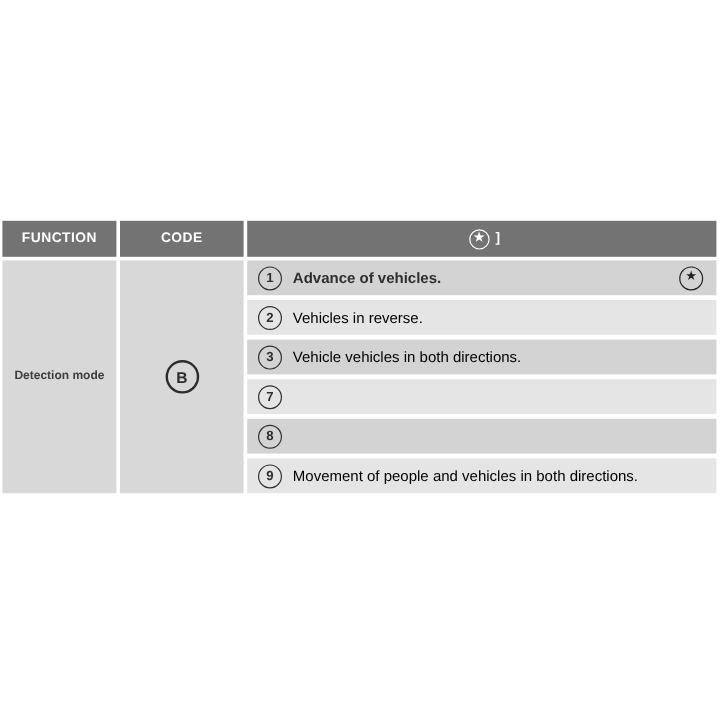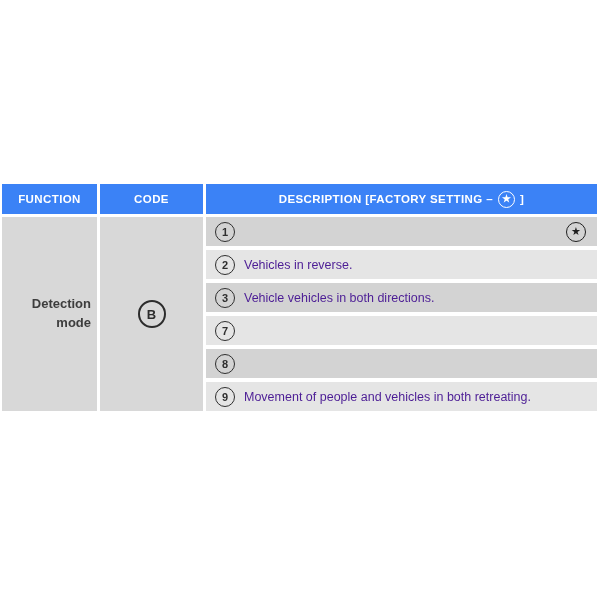--- a/index.html
+++ b/index.html
@@ -9,21 +9,21 @@
   .canvas { position: absolute; inset: 0; background: #ffffff; }
 
   .func-table {
     position: absolute;
     left: 2px; top: 184px; width: 595px;
   }
 
   
   .thead { display: flex; gap: 3px; height: 30px; margin-bottom: 3px; }
   .th {
-    background: #3b82f6;
+    background: #737373;
     color: #ffffff;
     font-weight: bold;
     font-size: 11.5px;
     letter-spacing: 0.4px;
     display: flex; align-items: center; justify-content: center;
   }
   .th-function { width: 95px; }
   .th-code { width: 103px; text-align: center; }
   .th-desc { flex: 1; }
 
@@ -36,22 +36,22 @@
 
   
   .tbody { display: flex; gap: 3px; height: 194px; }
 
   .merged-cell {
     background: #d8d8d8;
     display: flex; align-items: center; justify-content: center;
   }
   .cell-function { width: 95px; }
   .function-label {
-    font-weight: bold; font-size: 13px; color: #3d3d3d;
-    text-align: right; line-height: 1.45; padding: 0 6px;
+    font-weight: bold; font-size: 10px; color: #3d3d3d;
+    text-align: left; line-height: 1.45; padding: 0 6px;
   }
   .cell-code { width: 103px; }
   .code-circle {
     width: 28px; height: 28px; border: 2.4px solid #2c2c2c; border-radius: 50%;
     display: flex; align-items: center; justify-content: center;
     font-weight: bold; font-size: 13px; color: #2c2c2c;
   }
 
   .desc-col { flex: 1; display: flex; flex-direction: column; gap: 4px; }
   .desc-row {
@@ -63,21 +63,21 @@
   .desc-row:nth-child(odd) { background: #d3d3d3; }
 
   .num-circle {
     width: 20px; height: 20px; flex: none;
     border: 1.9px solid #2f2f2f; border-radius: 50%;
     display: flex; align-items: center; justify-content: center;
     font-weight: bold; font-size: 11px; color: #2f2f2f;
   }
   .desc-text {
     margin-left: 9px;
-    font-size: 12.5px; color: #4c1d95;
+    font-size: 12.5px; color: #000000;
     white-space: nowrap;
   }
   .desc-row.factory .desc-text { font-weight: bold; color: #2f2f2f; }
 
   .row-star-circle {
     margin-left: auto; flex: none;
     width: 20px; height: 20px;
     border: 1.9px solid #1f1f1f; border-radius: 50%;
     display: flex; align-items: center; justify-content: center;
   }
@@ -90,21 +90,20 @@
   <div class="func-table">
 
     <div class="thead">
       <div class="th th-function">
         <span>FUNCTION</span>
       </div>
       <div class="th th-code">
         <span>CODE</span>
       </div>
       <div class="th th-desc">
-        <span>DESCRIPTION [FACTORY SETTING –</span>
         <span class="hdr-star-circle">
             <span class="star">★</span>
           </span>
         <span>]</span>
       </div>
     </div>
 
     <div class="tbody">
 
       <div class="merged-cell cell-function">
@@ -116,20 +115,21 @@
           <span>B</span>
         </div>
       </div>
 
       <div class="desc-col">
 
         <div class="desc-row factory">
           <span class="num-circle">
               <span>1</span>
             </span>
+          <span class="desc-text">Advance of vehicles.</span>
           <span class="row-star-circle">
               <span class="star">★</span>
             </span>
         </div>
 
         <div class="desc-row">
           <span class="num-circle">
               <span>2</span>
             </span>
           <span class="desc-text">Vehicles in reverse.</span>
@@ -151,19 +151,19 @@
         <div class="desc-row">
           <span class="num-circle">
               <span>8</span>
             </span>
         </div>
 
         <div class="desc-row">
           <span class="num-circle">
               <span>9</span>
             </span>
-          <span class="desc-text">Movement of people and vehicles in both retreating.</span>
+          <span class="desc-text">Movement of people and vehicles in both directions.</span>
         </div>
 
       </div>
     </div>
   </div>
 </div>
 
 </body></html>

